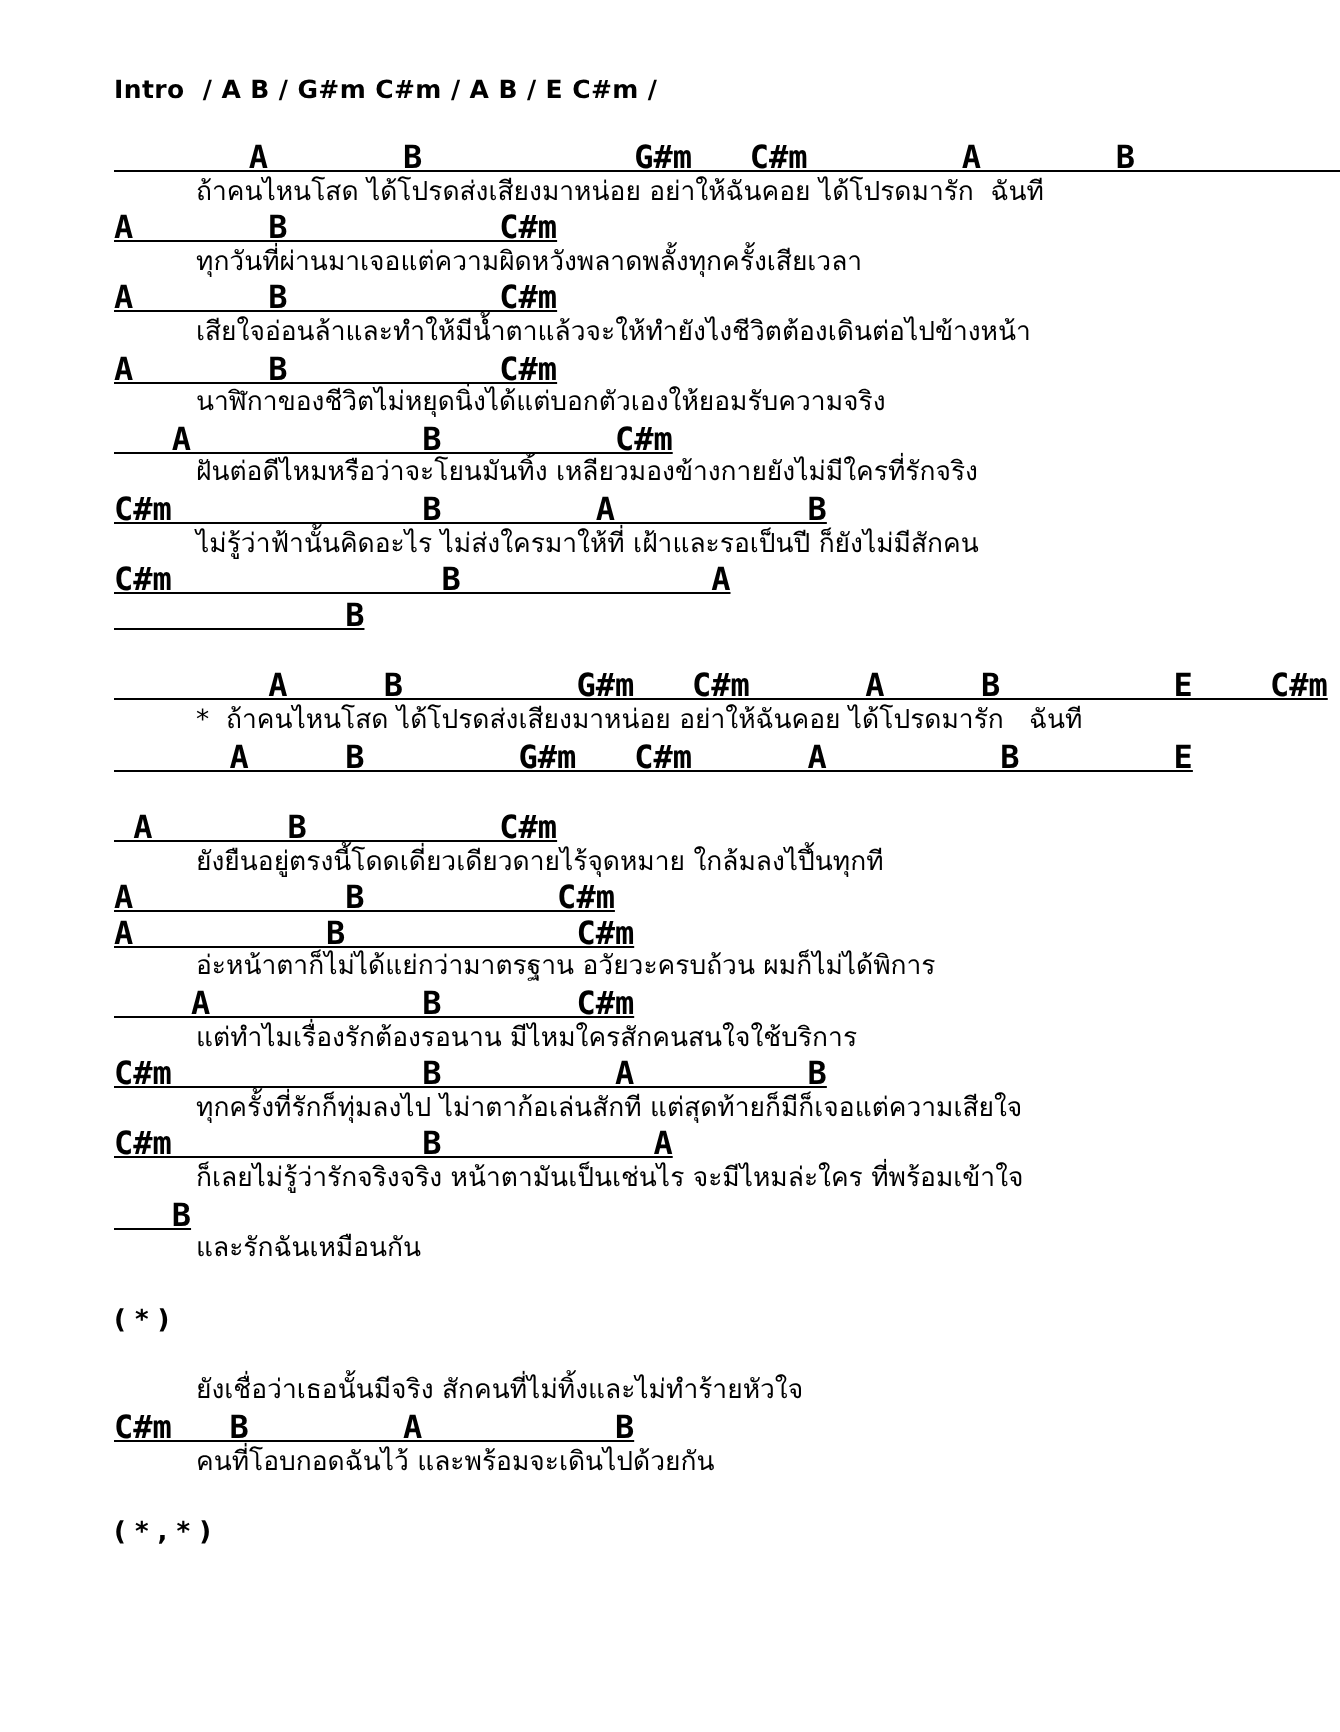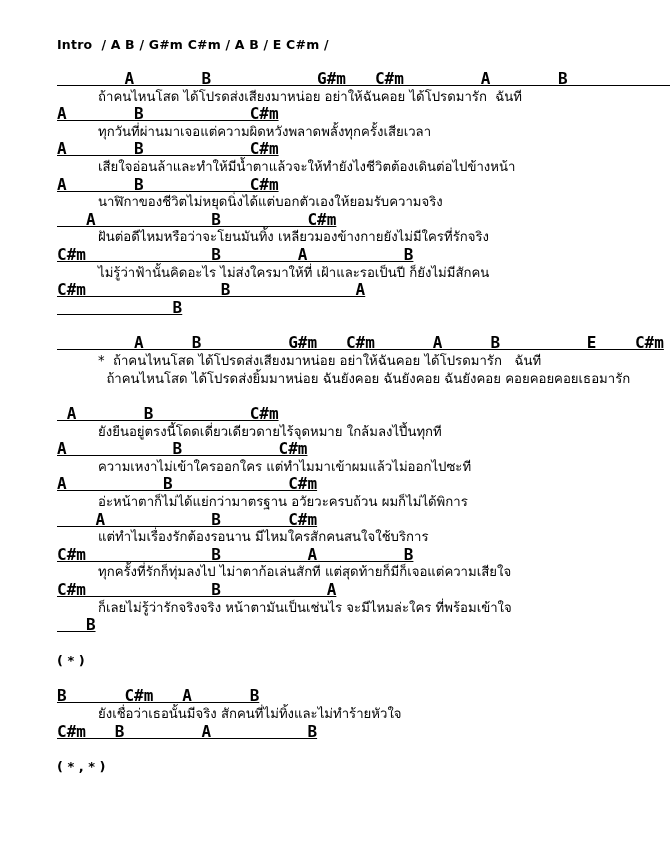--- a/index.html
+++ b/index.html
@@ -93,47 +93,47 @@
           <div class="row lyric">ฝันต่อดีไหมหรือว่าจะโยนมันทิ้ง เหลียวมองข้างกายยังไม่มีใครที่รักจริง</div>
           <div class="row chords">C#m             B        A          B</div>
           <div class="row lyric">ไม่รู้ว่าฟ้านั้นคิดอะไร ไม่ส่งใครมาให้ที่ เฝ้าและรอเป็นปี ก็ยังไม่มีสักคน</div>
           <div class="row chords">C#m              B             A</div>
           <div class="row chords">            B</div>
         </div>
         <div class="spacer-md"></div>
         <div class="block">
           <div class="row chords">        A     B         G#m   C#m      A     B         E    C#m</div>
           <div class="row lyric">*  ถ้าคนไหนโสด ได้โปรดส่งเสียงมาหน่อย อย่าให้ฉันคอย ได้โปรดมารัก   ฉันที</div>
-          <div class="row lyric">  ถ้าคนไหนโสด ได้โปรดส่งยิ้มมาหน่อย ฉันยังคอย ฉันยังคอย ฉันยังคอย คอยคอยคอยเธอมารัก</div>
+          <div class="row chords">      A     B        G#m   C#m      A         B        E</div>
         </div>
         <div class="spacer-md"></div>
         <div class="block">
           <div class="row chords"> A       B          C#m</div>
           <div class="row lyric">ยังยืนอยู่ตรงนี้โดดเดี่ยวเดียวดายไร้จุดหมาย ใกล้มลงไปึ้นทุกที</div>
           <div class="row chords">A           B          C#m</div>
-          <div class="row lyric">ความเหงาไม่เข้าใครออกใคร แต่ทำไมมาเข้าผมแล้วไม่ออกไปซะที</div>
           <div class="row chords">A          B            C#m</div>
           <div class="row lyric">อ่ะหน้าตาก็ไม่ได้แย่กว่ามาตรฐาน อวัยวะครบถ้วน ผมก็ไม่ได้พิการ</div>
           <div class="row chords">    A           B       C#m</div>
           <div class="row lyric">แต่ทำไมเรื่องรักต้องรอนาน มีไหมใครสักคนสนใจใช้บริการ</div>
           <div class="row chords">C#m             B         A         B</div>
           <div class="row lyric">ทุกครั้งที่รักก็ทุ่มลงไป ไม่าตาก้อเล่นสักที แต่สุดท้ายก็มีก็เจอแต่ความเสียใจ</div>
           <div class="row chords">C#m             B           A</div>
           <div class="row lyric">ก็เลยไม่รู้ว่ารักจริงจริง หน้าตามันเป็นเช่นไร จะมีไหมล่ะใคร ที่พร้อมเข้าใจ</div>
           <div class="row chords">   B</div>
+          <div class="row lyric">และรักฉันเหมือนกัน</div>
         </div>
         <div class="spacer-md"></div>
         <div class="block">
           <div class="row marker">( * )</div>
         </div>
         <div class="spacer-md"></div>
         <div class="block">
-          <div class="row chords">B      C#m   A      B</div>
           <div class="row lyric">ยังเชื่อว่าเธอนั้นมีจริง สักคนที่ไม่ทิ้งและไม่ทำร้ายหัวใจ</div>
           <div class="row chords">C#m   B        A          B</div>
+          <div class="row lyric">คนที่โอบกอดฉันไว้ และพร้อมจะเดินไปด้วยกัน</div>
         </div>
         <div class="spacer-md"></div>
         <div class="block">
           <div class="row marker">( * , * )</div>
         </div>
       </div>
 
   </div>
 </div>
 

